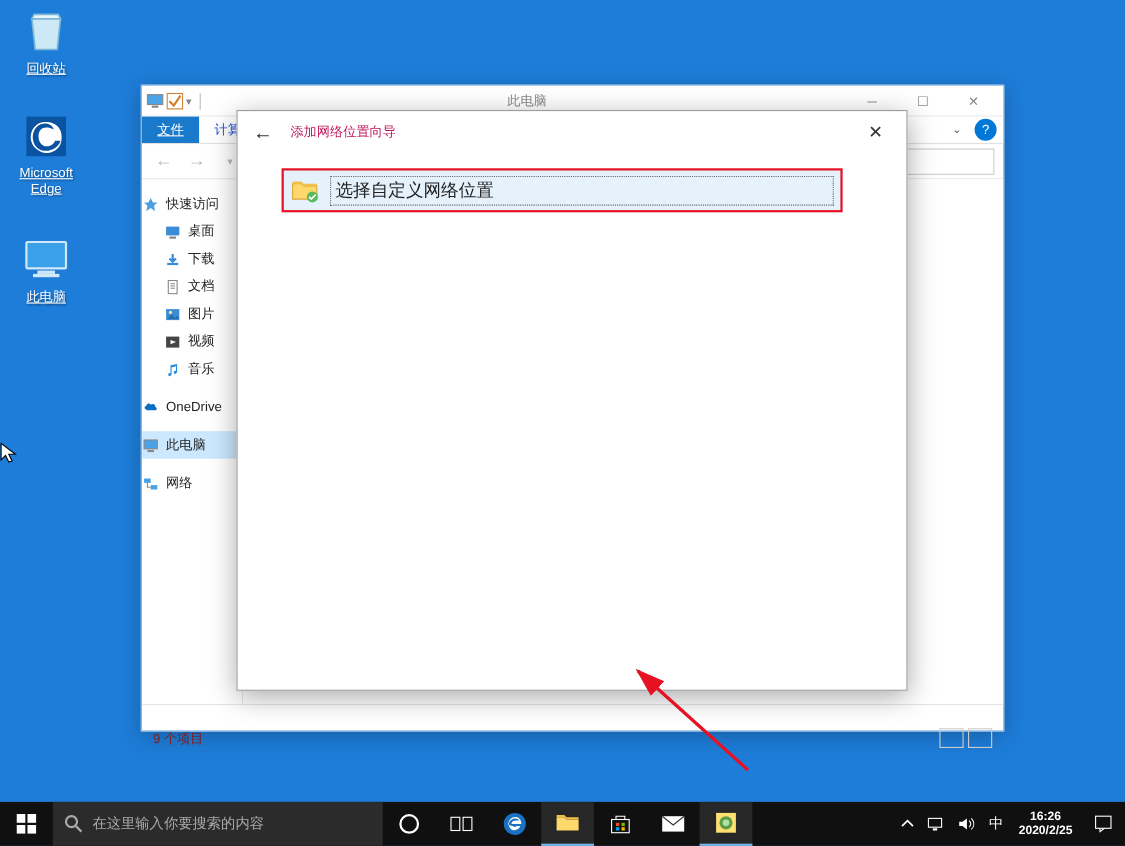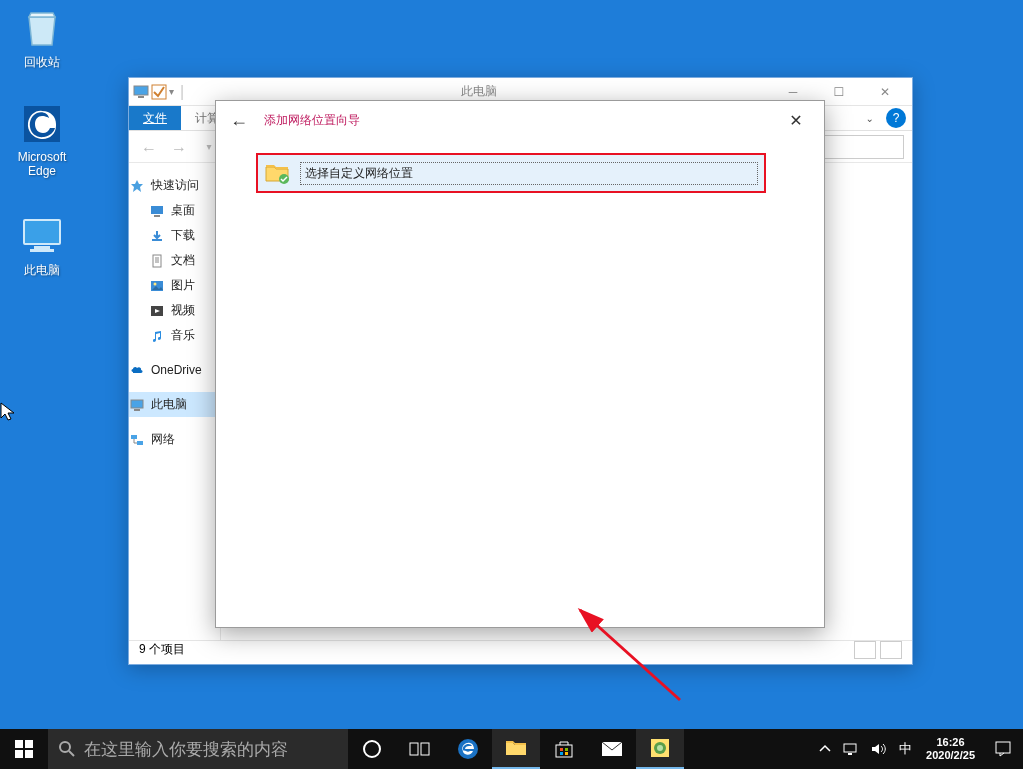--- a/index.html
+++ b/index.html
@@ -1,71 +1,71 @@
 <!DOCTYPE html>
 <html><head>
 <meta charset="utf-8">
 <style>
 * { margin: 0; padding: 0; box-sizing: border-box; font-family: "Microsoft YaHei", "Segoe UI", sans-serif; }
 body { width: 1023px; height: 769px; background: #1e7dd9; overflow: hidden; position: relative; }
 
 
-.desktop-icon { position: absolute; width: 76px; text-align: center; color: #fff; font-size: 12px; }
+.desktop-icon { position: absolute; width: 76px; text-align: center; color: #fff; font-size: 12px; text-decoration: underline; }
 .desktop-icon .icon-box { width: 48px; height: 48px; margin: 0 auto 2px; display: flex; align-items: center; justify-content: center; }
 .desktop-icon .label { text-shadow: 1px 1px 2px rgba(0,0,0,.4); }
 
 
 .explorer { position: absolute; left: 128px; top: 77px; width: 785px; height: 588px; background: #fff; border: 1px solid #7cace0; box-shadow: 0 4px 20px rgba(0,0,0,.25); }
 .explorer-titlebar { height: 28px; background: #fff; display: flex; align-items: center; padding: 0 4px; border-bottom: 1px solid #e5e5e5; }
 .explorer-titlebar .qat { display: flex; gap: 2px; align-items: center; }
 .explorer-titlebar .title { flex: 1; text-align: center; font-size: 12px; color: #888; }
 .explorer-titlebar .controls { display: flex; }
 .explorer-titlebar .win-btn { width: 46px; height: 28px; display: flex; align-items: center; justify-content: center; color: #888; font-size: 12px; }
 .ribbon-tabs { height: 25px; display: flex; align-items: stretch; background: #fff; border-bottom: 1px solid #e1e1e1; }
-.ribbon-tab { padding: 4px 14px; font-size: 12px; color: #737373; }
+.ribbon-tab { padding: 4px 14px; font-size: 12px; color: #1d4ed8; }
 .ribbon-tab.file { background: #1979ca; color: #fff; text-decoration: underline; }
 .addr-row { height: 32px; display: flex; align-items: center; padding: 0 8px; gap: 6px; border-bottom: 1px solid #e8e8e8; }
 .nav-btn { width: 24px; height: 24px; color: #bbb; display: flex; align-items: center; justify-content: center; font-size: 16px; }
 .searchbox { width: 120px; height: 24px; border: 1px solid #ccc; margin-left: auto; }
 .help-btn { width: 20px; height: 20px; background: #0078d7; color: #fff; border-radius: 50%; font-size: 12px; display: flex; align-items: center; justify-content: center; margin-left: 6px; }
 .explorer-body { display: flex; height: calc(100% - 28px - 25px - 32px - 24px); }
 .sidebar { width: 92px; border-right: 1px solid #e8e8e8; padding-top: 10px; overflow: hidden; }
 .sidebar-item { display: flex; align-items: center; gap: 6px; padding: 4px 6px 4px 20px; font-size: 12px; color: #222; white-space: nowrap; }
 .sidebar-item.selected { background: #cce8ff; }
 .sidebar-item .si-icon { width: 16px; height: 16px; flex-shrink: 0; display: flex; align-items: center; justify-content: center; }
 .sidebar-group { padding-left: 0; }
 .content-area { flex: 1; background: #fff; }
-.statusbar { height: 40px; border-top: 1px solid #e5e5e5; display: flex; align-items: flex-start; padding: 0 10px; font-size: 12px; color: #000000; }
+.statusbar { height: 40px; border-top: 1px solid #e5e5e5; display: flex; align-items: flex-end; padding: 0 10px; font-size: 12px; color: #7f1d1d; }
 .statusbar .views { margin-left: auto; display: flex; gap: 4px; }
 .view-btn { width: 22px; height: 18px; border: 1px solid #ccc; }
 
 
 .wizard { position: absolute; left: 215px; top: 100px; width: 610px; height: 528px; background: #fff; border: 1px solid #9b9b9b; box-shadow: 0 6px 24px rgba(0,0,0,.35); }
 .wizard-header { height: 38px; display: flex; align-items: center; padding: 0 8px; }
 .wizard-back { width: 30px; height: 30px; display: flex; align-items: center; justify-content: center; font-size: 18px; color: #333; margin-right: 10px; }
 .wizard-title { font-size: 12px; color: #be185d; }
 .wizard-close { margin-left: auto; width: 40px; height: 30px; display: flex; align-items: center; justify-content: center; font-size: 16px; color: #333; }
 .wizard-body { padding: 14px 40px 0 40px; }
 .wizard-heading { color: #003399; font-size: 14px; margin-bottom: 22px; }
 .option-row { border: 2px solid #e81123; padding: 4px 6px; display: flex; align-items: center; gap: 8px; width: 510px; background: #e5f1fb; }
 .option-row-inner { border: 1px dotted #666; padding: 2px 4px; flex: 1; }
-.option-title { font-size: 12px; color: #222; }
+.option-title { font-size: 16px; color: #222; }
 .option-desc { font-size: 11px; color: #888; }
 .opt-icon { width: 28px; height: 28px; flex-shrink: 0; }
 .wizard-footer { position: absolute; bottom: 0; left: 0; right: 0; height: 48px; background: #f0f0f0; border-top: 1px solid #ddd; display: flex; align-items: center; justify-content: flex-end; gap: 8px; padding: 0 14px; }
 .wizard-btn { min-width: 80px; height: 24px; font-size: 12px; background: #e1e1e1; border: 1px solid #adadad; display: flex; align-items: center; justify-content: center; }
 .wizard-btn.primary { border: 2px solid #0078d7; background: #e5f1fb; }
 
 
 .arrow-line { position: absolute; pointer-events: none; }
 
 
 .taskbar { position: absolute; left: 0; bottom: 0; width: 100%; height: 40px; background: #101010; display: flex; align-items: center; color: #fff; }
 .start-btn { width: 48px; height: 40px; display: flex; align-items: center; justify-content: center; }
-.search-bar { flex: 0 0 300px; height: 40px; background: #2b2b2b; display: flex; align-items: center; padding: 0 10px; gap: 8px; color: #aaa; font-size: 17px; }
+.search-bar { flex: 0 0 300px; height: 40px; background: #2b2b2b; display: flex; align-items: center; padding: 0 10px; gap: 8px; color: #aaa; font-size: 13px; }
 .search-bar .s-icon { width: 18px; height: 18px; }
 .task-icons { display: flex; height: 40px; }
 .task-btn { width: 48px; height: 40px; display: flex; align-items: center; justify-content: center; }
 .task-btn.active { background: #272727; border-bottom: 2px solid #76b9ed; }
 .tray { margin-left: auto; display: flex; align-items: center; height: 40px; }
 .tray-item { padding: 0 6px; font-size: 12px; display: flex; align-items: center; height: 40px; }
 .clock { text-align: center; font-size: 11px; line-height: 13px; padding: 0 8px; font-weight: bold; }
 .notif { width: 40px; height: 40px; display: flex; align-items: center; justify-content: center; }
 
 

